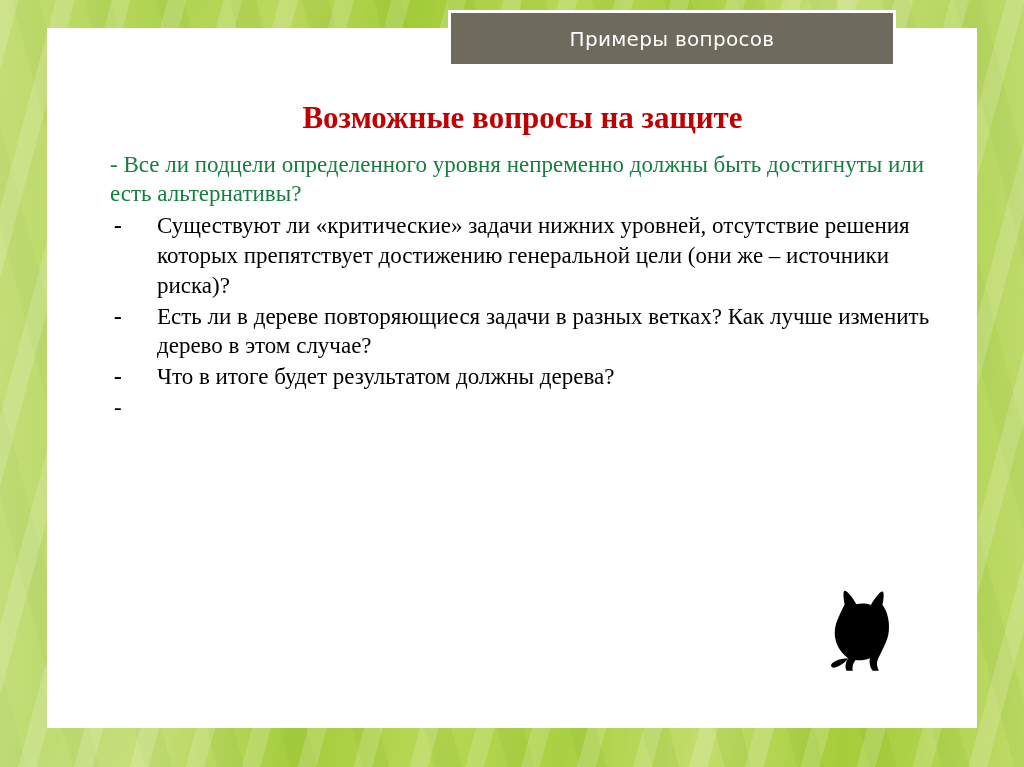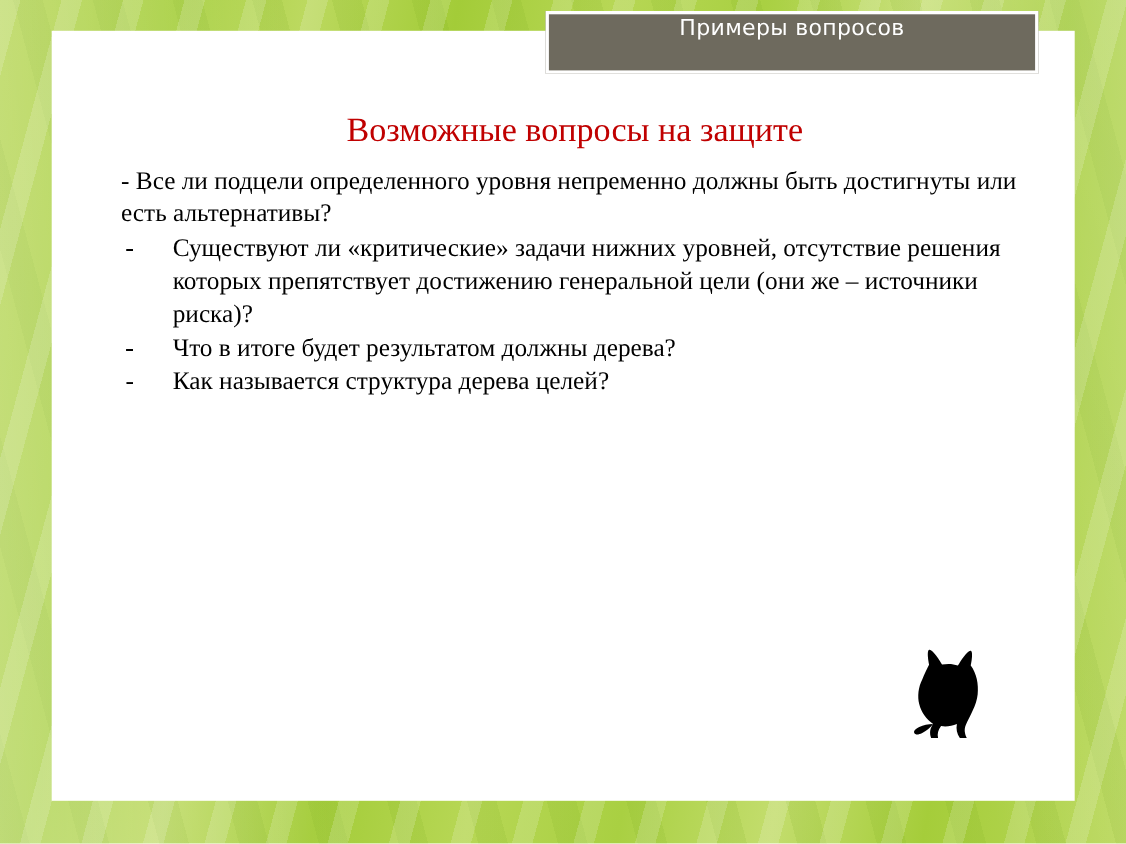--- a/index.html
+++ b/index.html
@@ -67,28 +67,29 @@
     top: 28px;
     width: 930px;
     height: 700px;
     background: #ffffff;
     box-sizing: border-box;
   }
 
   
   .header-tab {
     position: absolute;
-    left: 496px;
+    left: 448px;
     top: 10px;
     width: 448px;
     height: 57px;
     background: #6e6a5e;
     border: 3px solid #ffffff;
     box-sizing: border-box;
     display: flex;
+    align-items: center;
     justify-content: center;
   }
   .header-tab .header-text {
     color: #ffffff;
     font-family: "DejaVu Sans", sans-serif;
     font-size: 20px;
     letter-spacing: 0.3px;
   }
 
   .content {
@@ -100,27 +101,27 @@
     box-sizing: border-box;
     padding: 72px 34px 20px 55px;
   }
 
   .title {
     text-align: center;
     color: #c00000;
     font-family: "Liberation Serif", serif;
     font-size: 31px;
     margin: 0 0 14px 0;
-    font-weight: normal;
+    font-weight: bold;
   }
 
   .para-first {
     font-size: 23px;
     line-height: 1.28;
-    color: #000000;
+    color: #15803d;
     margin: 0 0 2px 0;
     padding-left: 8px;
     text-indent: 0;
   }
 
   ul.q-list {
     list-style: none;
     margin: 0;
     padding: 0;
   }
@@ -165,31 +166,31 @@
         </li>
         <li>
           <span class="dash">-</span>
           <span>Существуют ли «критические» задачи нижних уровней, отсутствие решения которых препятствует достижению генеральной цели (они же – источники риска)?</span>
         </li>
         <li>
           <span class="dash">-</span>
         </li>
         <li>
           <span class="dash">-</span>
+          <span>Есть ли в дереве повторяющиеся задачи в разных ветках? Как лучше изменить дерево в этом случае?</span>
         </li>
         <li>
           <span class="dash">-</span>
         </li>
         <li>
           <span class="dash">-</span>
           <span>Что в итоге будет результатом должны дерева?</span>
         </li>
         <li>
           <span class="dash">-</span>
-          <span>Как называется структура дерева целей?</span>
         </li>
       </ul>
 
     </div>
 
     <svg class="cat" viewBox="0 0 100 100" aria-hidden="true">
       <path fill="#000000" d="M33,18 C33,18 30,4 33,3 C36,2 44,14 46,18 C51,17 57,17 62,19 C65,14 72,3 75,4 C78,5 75,19 75,19 C81,27 83,38 82,48 C81,59 74,70 70,79 C68,84 69,88 71,92 L64,92 C61,88 60,83 61,78 C56,80 50,81 45,80 C42,84 41,88 42,92 L35,92 C33,87 34,82 37,78 C30,73 25,66 23,58 C21,50 22,41 26,33 C28,28 31,22 33,18 Z"></path>
       <path fill="#000000" d="M37,78 C34,82 30,85 26,87 C22,89 19,89 18,87 C17,85 19,83 23,81 C27,79 32,78 37,78 Z"></path>
     </svg>
   </div>

